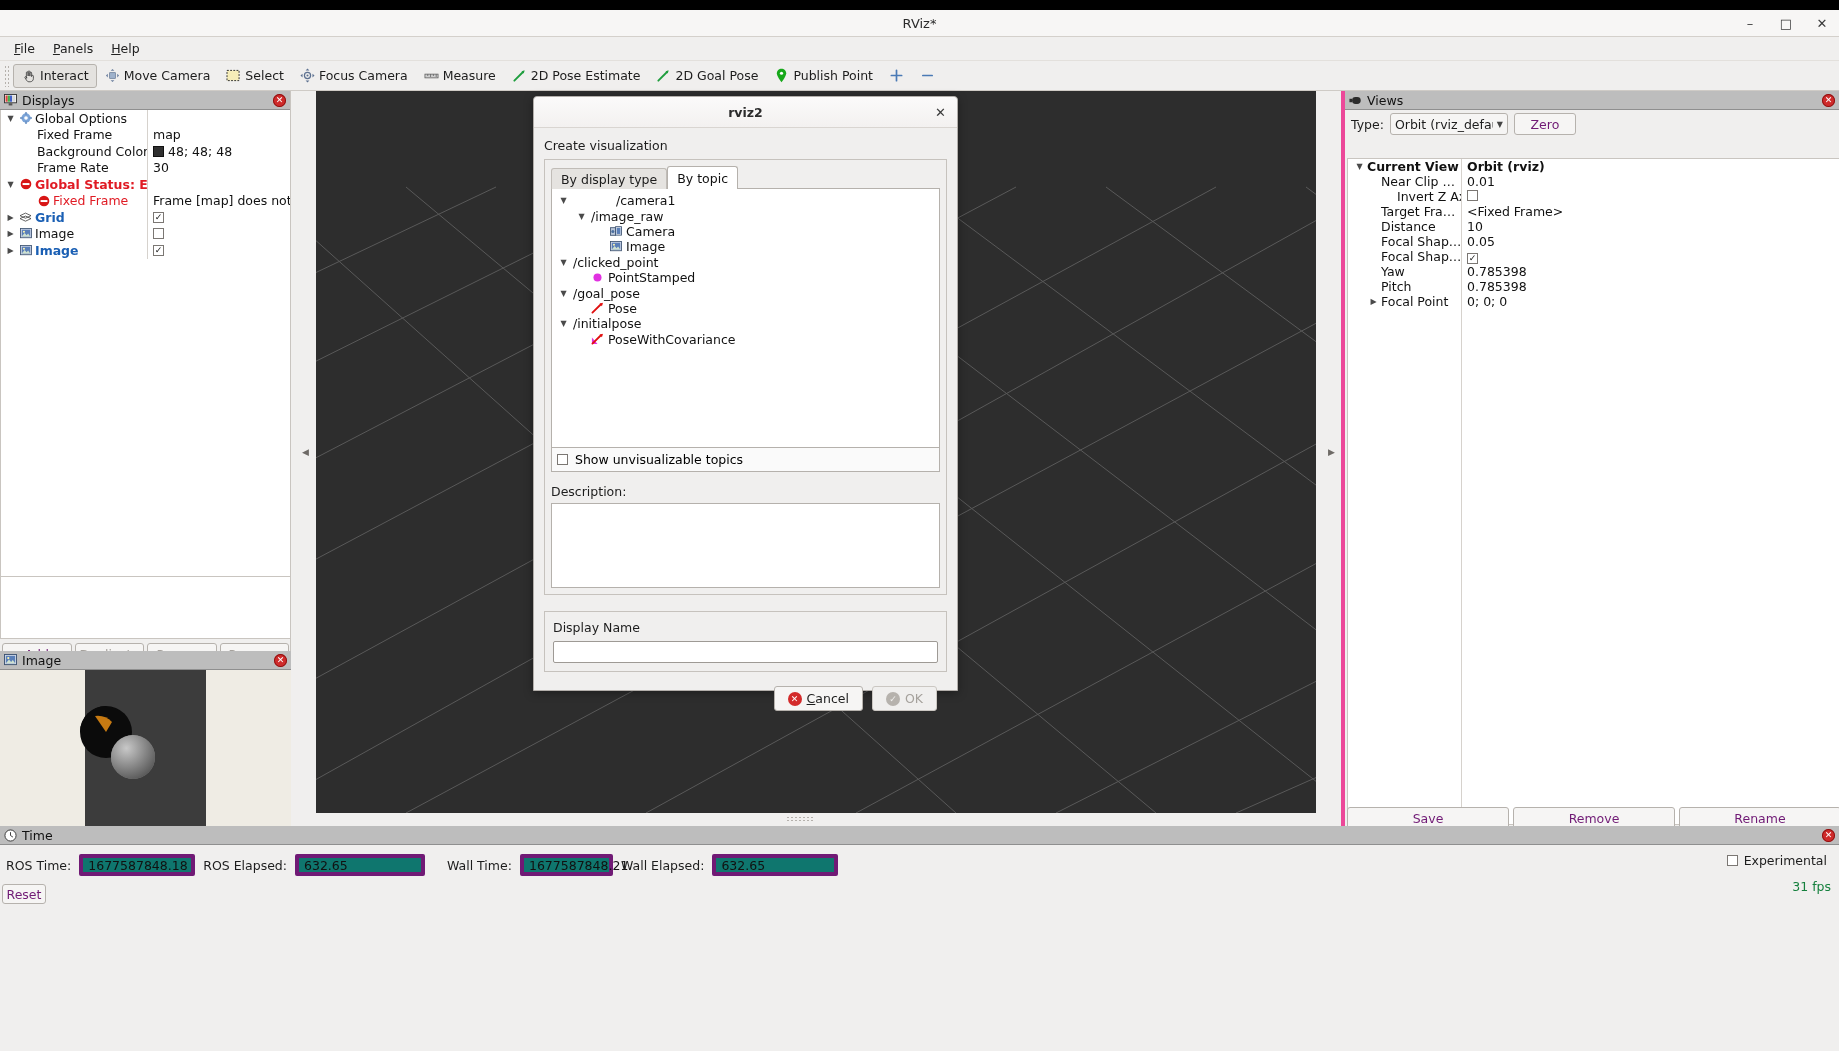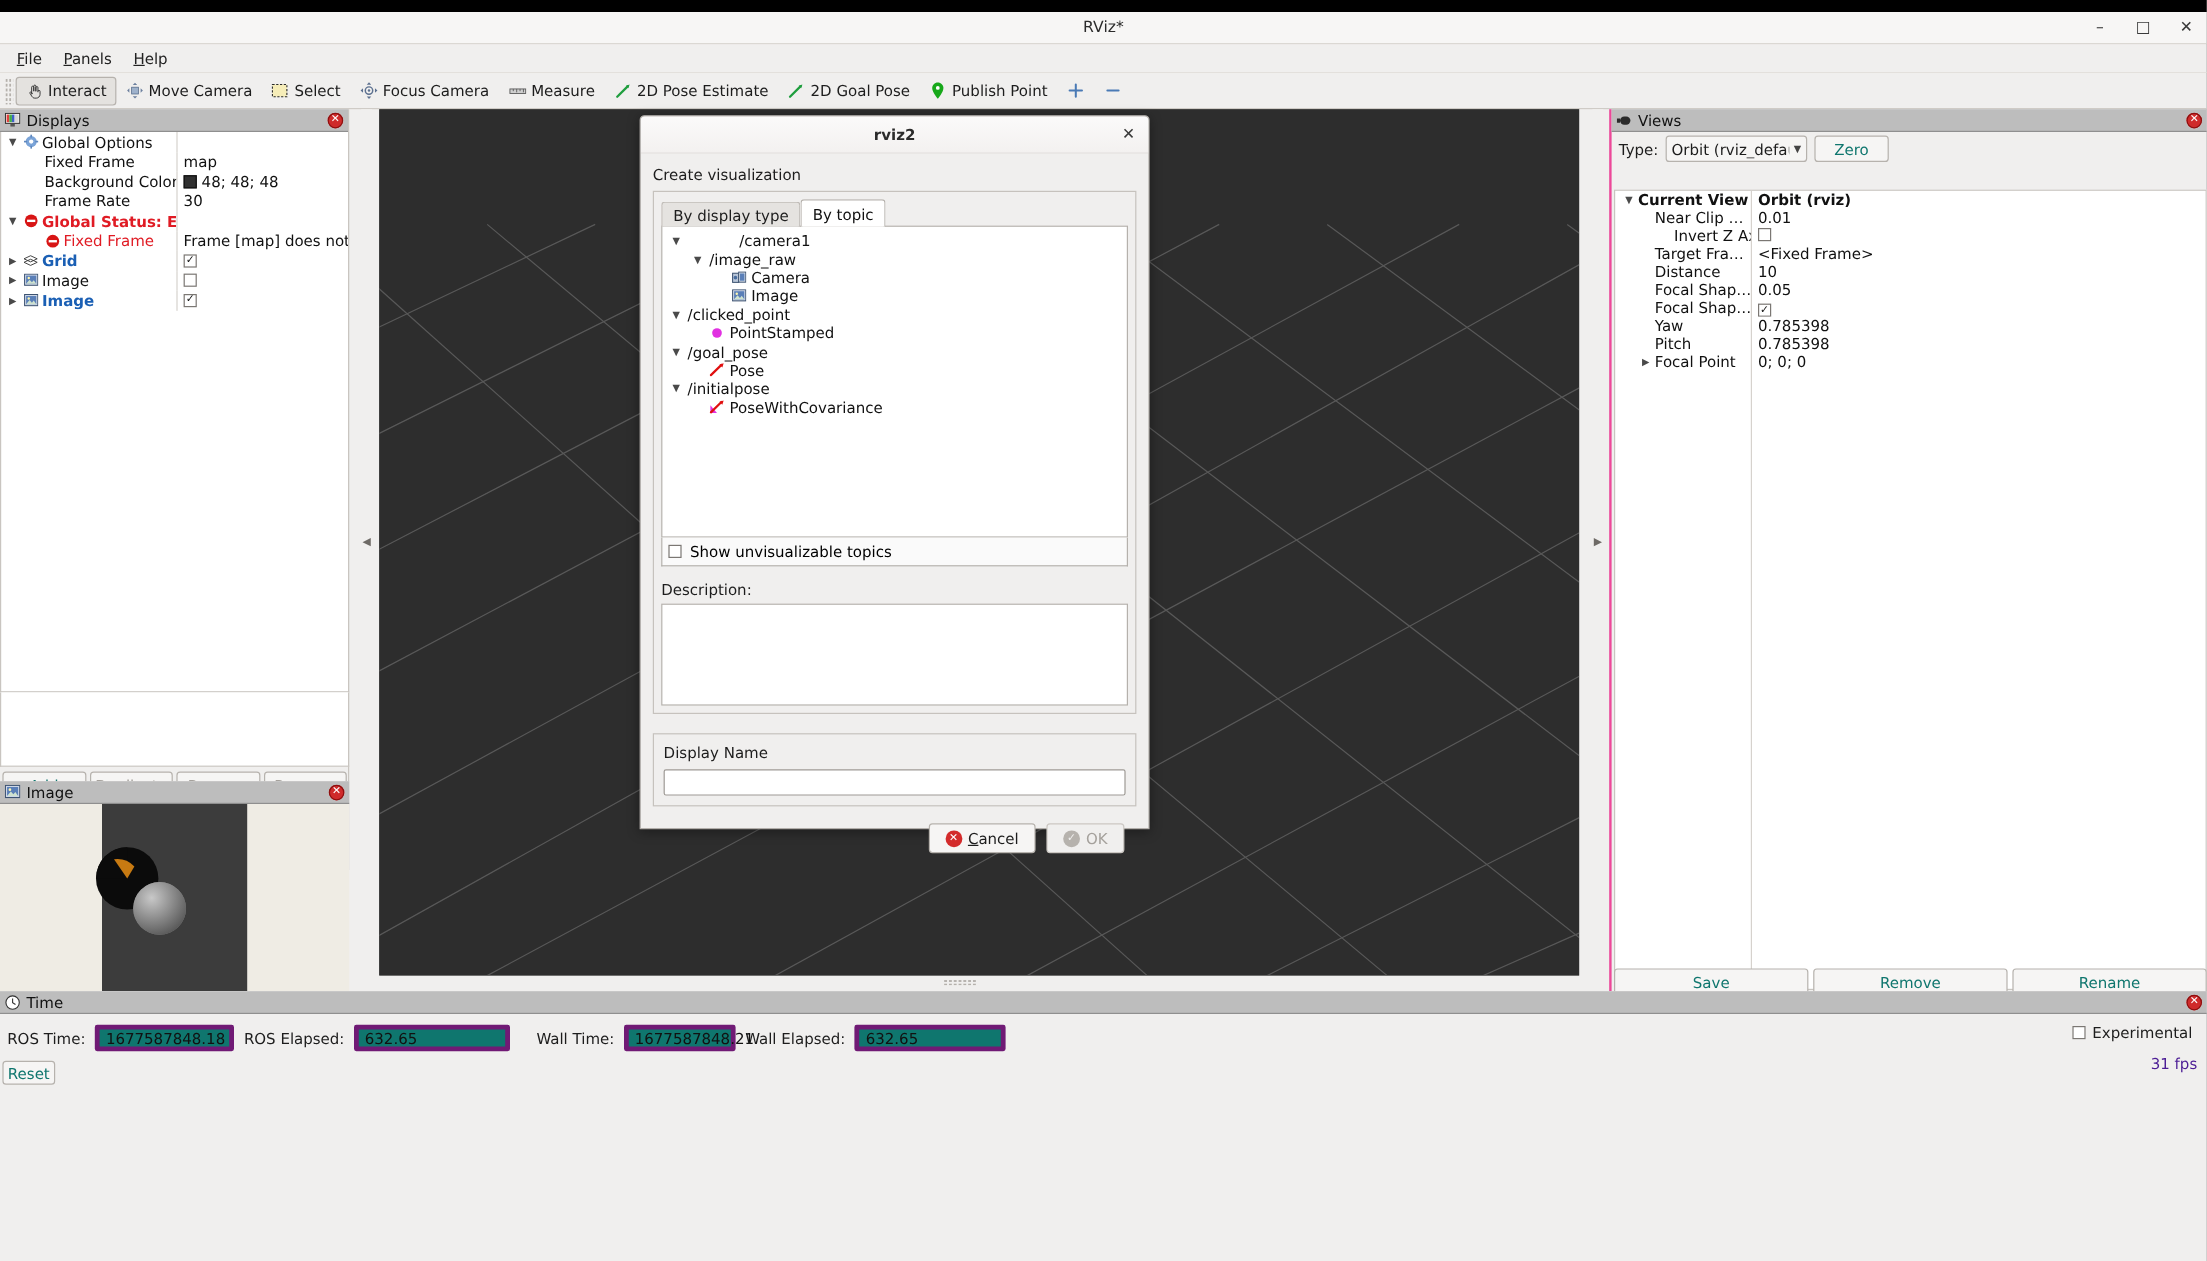--- a/index.html
+++ b/index.html
@@ -77,39 +77,39 @@
   .chk { width: 11px; height: 11px; border: 1px solid #7b7773; background: #fff;
          display:inline-flex; align-items:center;justify-content:center; font-size:9px; color:#111; }
   .swatch { width: 11px; height: 11px; background: #303030; border: 1px solid #111; display:inline-block; }
   .icn { width: 13px; height: 13px; flex:none; display:flex; align-items:center; justify-content:center;}
 
   #displays-empty { position: absolute; left: 0; top: 486px; width: 291px; height: 62px;
                     background: #fff; border: 1px solid #c9c5c0; border-top: none; }
   #displays-btns { position: absolute; left: 0; top: 552px; width: 291px; height: 24px;
                    display: flex; gap: 3px; padding: 0 2px; }
   .btn { flex: 1; height: 22px; background: #f6f5f4; border: 1px solid #b6b2ad; border-radius: 3px;
-         font-size: 12.5px; color: #0f766e; display: flex; align-items: center; justify-content: center; }
+         font-size: 12.5px; color: #701a75; display: flex; align-items: center; justify-content: center; }
   .btn.disabled { color: #a5a19c; }
 
   #image-dock { position: absolute; left: 0; top: 651px; width: 291px; height: 175px;
                 background: #f0efee; }
   #image-view { position: absolute; left: 0; top: 19px; width: 291px; height: 156px;
                 background: #efece4; overflow: hidden; }
 
   
   #render-view { position: absolute; left: 316px; top: 91px; width: 1000px; height: 722px;
                  background: #2d2d2d; overflow: hidden; }
   #render-view svg { display: block; }
 
   .dock-handle { position: absolute; width: 9px; background: #f0efee; display:flex; align-items:center;
                  justify-content:center; color:#6e6a66; font-size: 9px; }
 
   
   #views-dock { position: absolute; left: 1341px; top: 91px; width: 498px; height: 735px;
-                background: #f0efee; border-left: 2px solid #ec4899; }
+                background: #f0efee; border-left: 4px solid #ec4899; }
   #views-typerow { position: absolute; left: 0; top: 19px; width: 498px; height: 28px;
                    display: flex; align-items: center; gap: 6px; padding: 0 6px; }
   .combo { height: 22px; min-width: 118px; background: #f6f5f4; border: 1px solid #b6b2ad; border-radius: 3px;
            display: flex; align-items: center; padding: 0 4px; font-size: 12.5px; color: #1d1d1d; gap: 4px;}
   .combo .cv { flex: 1; overflow: hidden; white-space: nowrap; }
   #views-tree { position: absolute; left: 2px; top: 48px; width: 494px; height: 667px;
                 background: #fff; border: 1px solid #c9c5c0; overflow: hidden; }
   .vrow { display: flex; align-items: center; height: 15px; font-size: 12.5px; color: #111; }
   .vcol-name { width: 113px; display: flex; align-items: center; gap: 2px; white-space: nowrap; overflow: hidden; }
   .vcol-val { flex: 1; padding-left: 6px; white-space: nowrap; overflow: hidden;}
@@ -120,21 +120,21 @@
   
   #time-dock { position: absolute; left: 0; top: 826px; width: 1839px; height: 225px; background: #f0efee; }
   #time-header { position: absolute; left:0; top: 0; width: 1839px; height: 19px;}
   #time-fields { position: absolute; left: 0; top: 24px; width: 1839px; height: 30px;
                  display: flex; align-items: center; gap: 8px; padding-left: 6px; }
   .fl { font-size: 12.5px; color: #1d1d1d; }
   .fin { height: 22px; background: #0f766e; border: 4px solid #701a75; border-radius: 2px;
          display: flex; align-items: center; padding: 0 5px; font-size: 12.5px; color: #111; }
   #reset-btn { position: absolute; left: 2px; top: 58px; width: 44px; height: 20px; }
   #experimental { position: absolute; right: 12px; top: 27px; display: flex; align-items: center; gap: 6px; }
-  #fps { position: absolute; right: 8px; top: 53px; font-size: 12.5px; color: #4c1d95;}
+  #fps { position: absolute; right: 8px; top: 53px; font-size: 12.5px; color: #15803d;}
   .vsplit-dots { position:absolute; width: 28px; height: 5px;
      background-image: radial-gradient(#b5b1ac 35%, transparent 36%); background-size: 4px 3px; }
 
   
   #dialog { position: absolute; left: 533px; top: 96px; width: 425px; height: 595px;
             background: #f0efee; border: 1px solid #b2aeaa; box-shadow: 0 2px 10px rgba(0,0,0,.35);
             border-radius: 4px 4px 0 0; }
   #dlg-title { height: 31px; background: linear-gradient(#fbfafa,#f3f1f0);
                border-bottom: 1px solid #d9d5d1; display: flex; align-items: center;
                justify-content: center; font-size: 12.5px; color: #2b2b2b; font-weight: bold;

